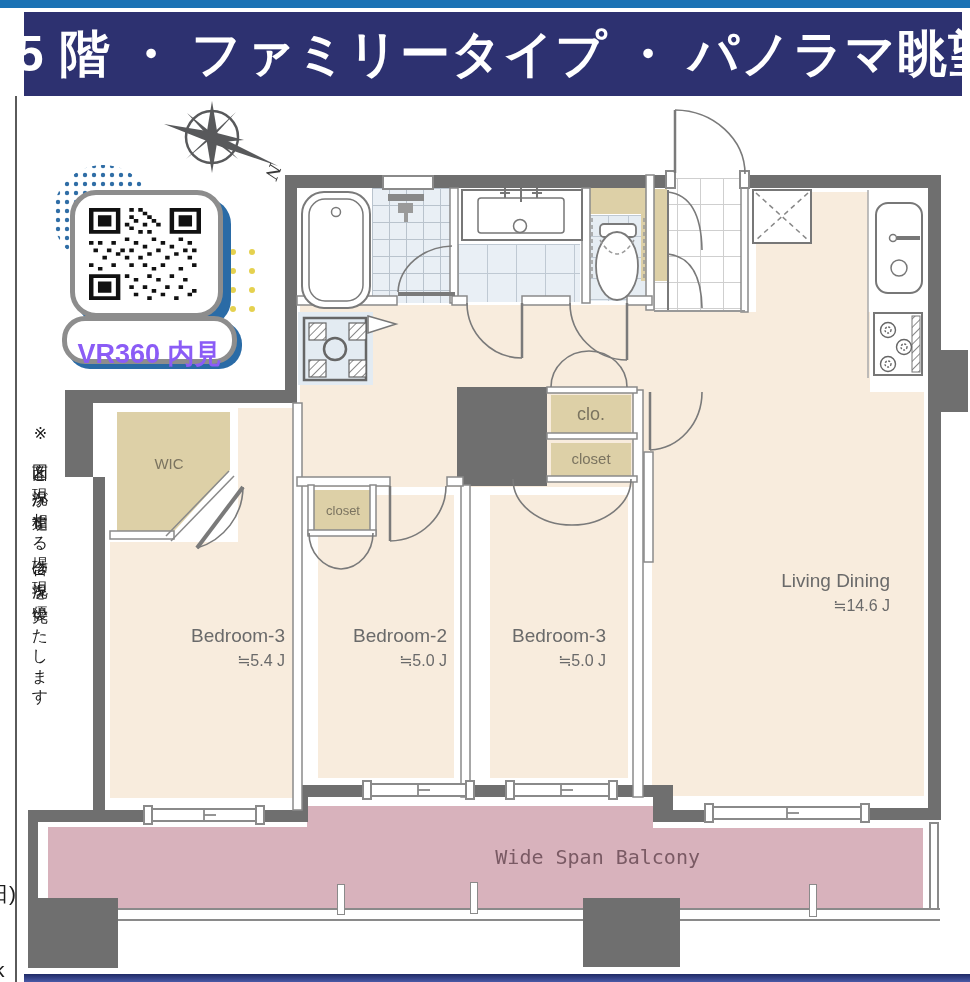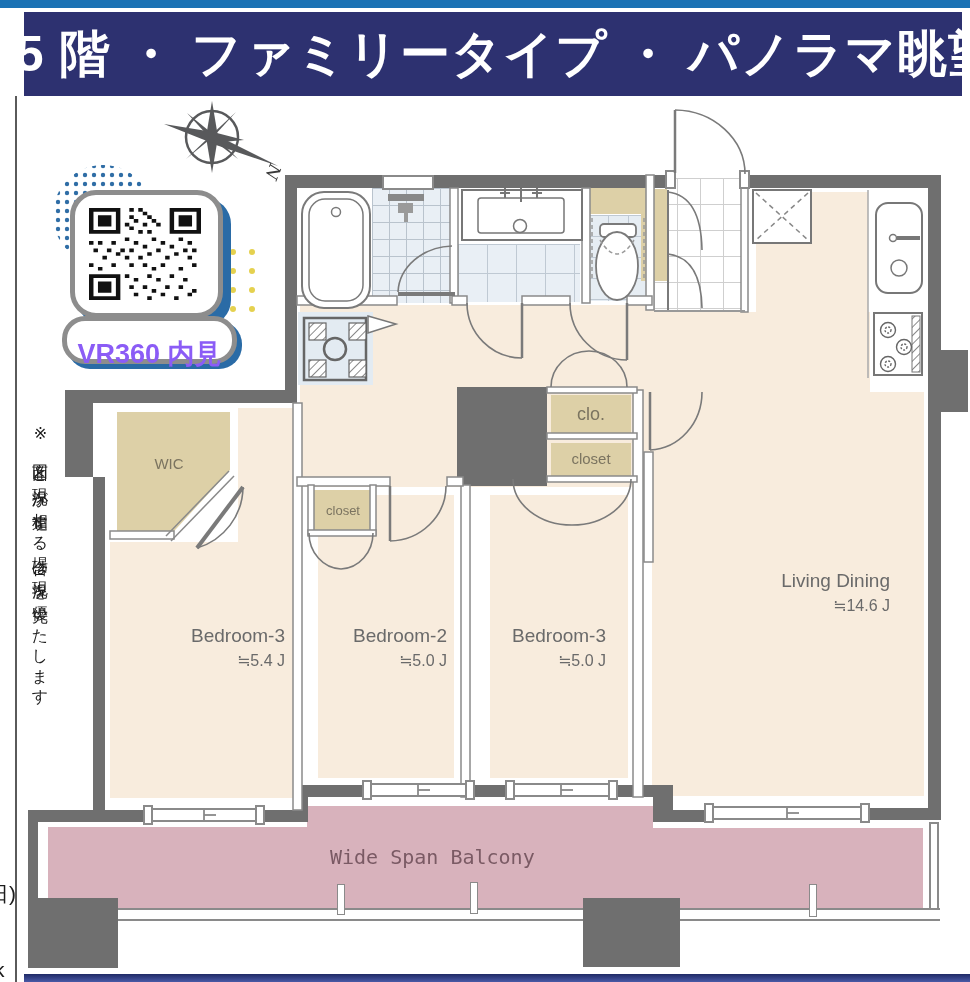--- a/index.html
+++ b/index.html
@@ -38,21 +38,21 @@
      background-size:20px 21px;}
   .grid-ent{background-color:#fff;background-image:
      linear-gradient(#cfcfcf 1px,transparent 1px),linear-gradient(90deg,#cfcfcf 1px,transparent 1px);
      background-size:23px 26px;}
   .washer-bg{background:#e3ebf2;}
   
   .room-label{z-index:5;text-align:right;color:#6a6a6a;}
   .room-label .nm{font-size:19px;line-height:27px;}
   .room-label .sz{font-size:16px;margin-top:2px;}
   .small-label{z-index:5;text-align:center;color:#7b7460;}
-  .balcony-label{z-index:5;text-align:left;color:#7a5a64;
+  .balcony-label{z-index:5;text-align:right;color:#7a5a64;
      font-family:"DejaVu Sans Mono","Liberation Mono",monospace;font-size:20px;}
   .overlay{left:0;top:0;z-index:4;pointer-events:none;}
   .deco{left:0;top:0;z-index:5;pointer-events:none;}
   
   .qr-badge{left:70px;top:190px;width:180px;height:185px;z-index:6;}
   .qr-bubble{position:absolute;left:0;top:0;width:143px;height:118px;background:#fff;
      border:5px solid #8d8d8d;border-radius:26px;box-shadow:8px 8px 0 #2a6ba6;}
   .qr-bubble svg{position:absolute;left:14px;top:13px;}
   .qr-pill{position:absolute;left:-8px;top:126px;width:165px;height:38px;background:#fff;
      border:5px solid #8d8d8d;border-radius:23px;box-shadow:5px 5px 0 #2a6ba6;

